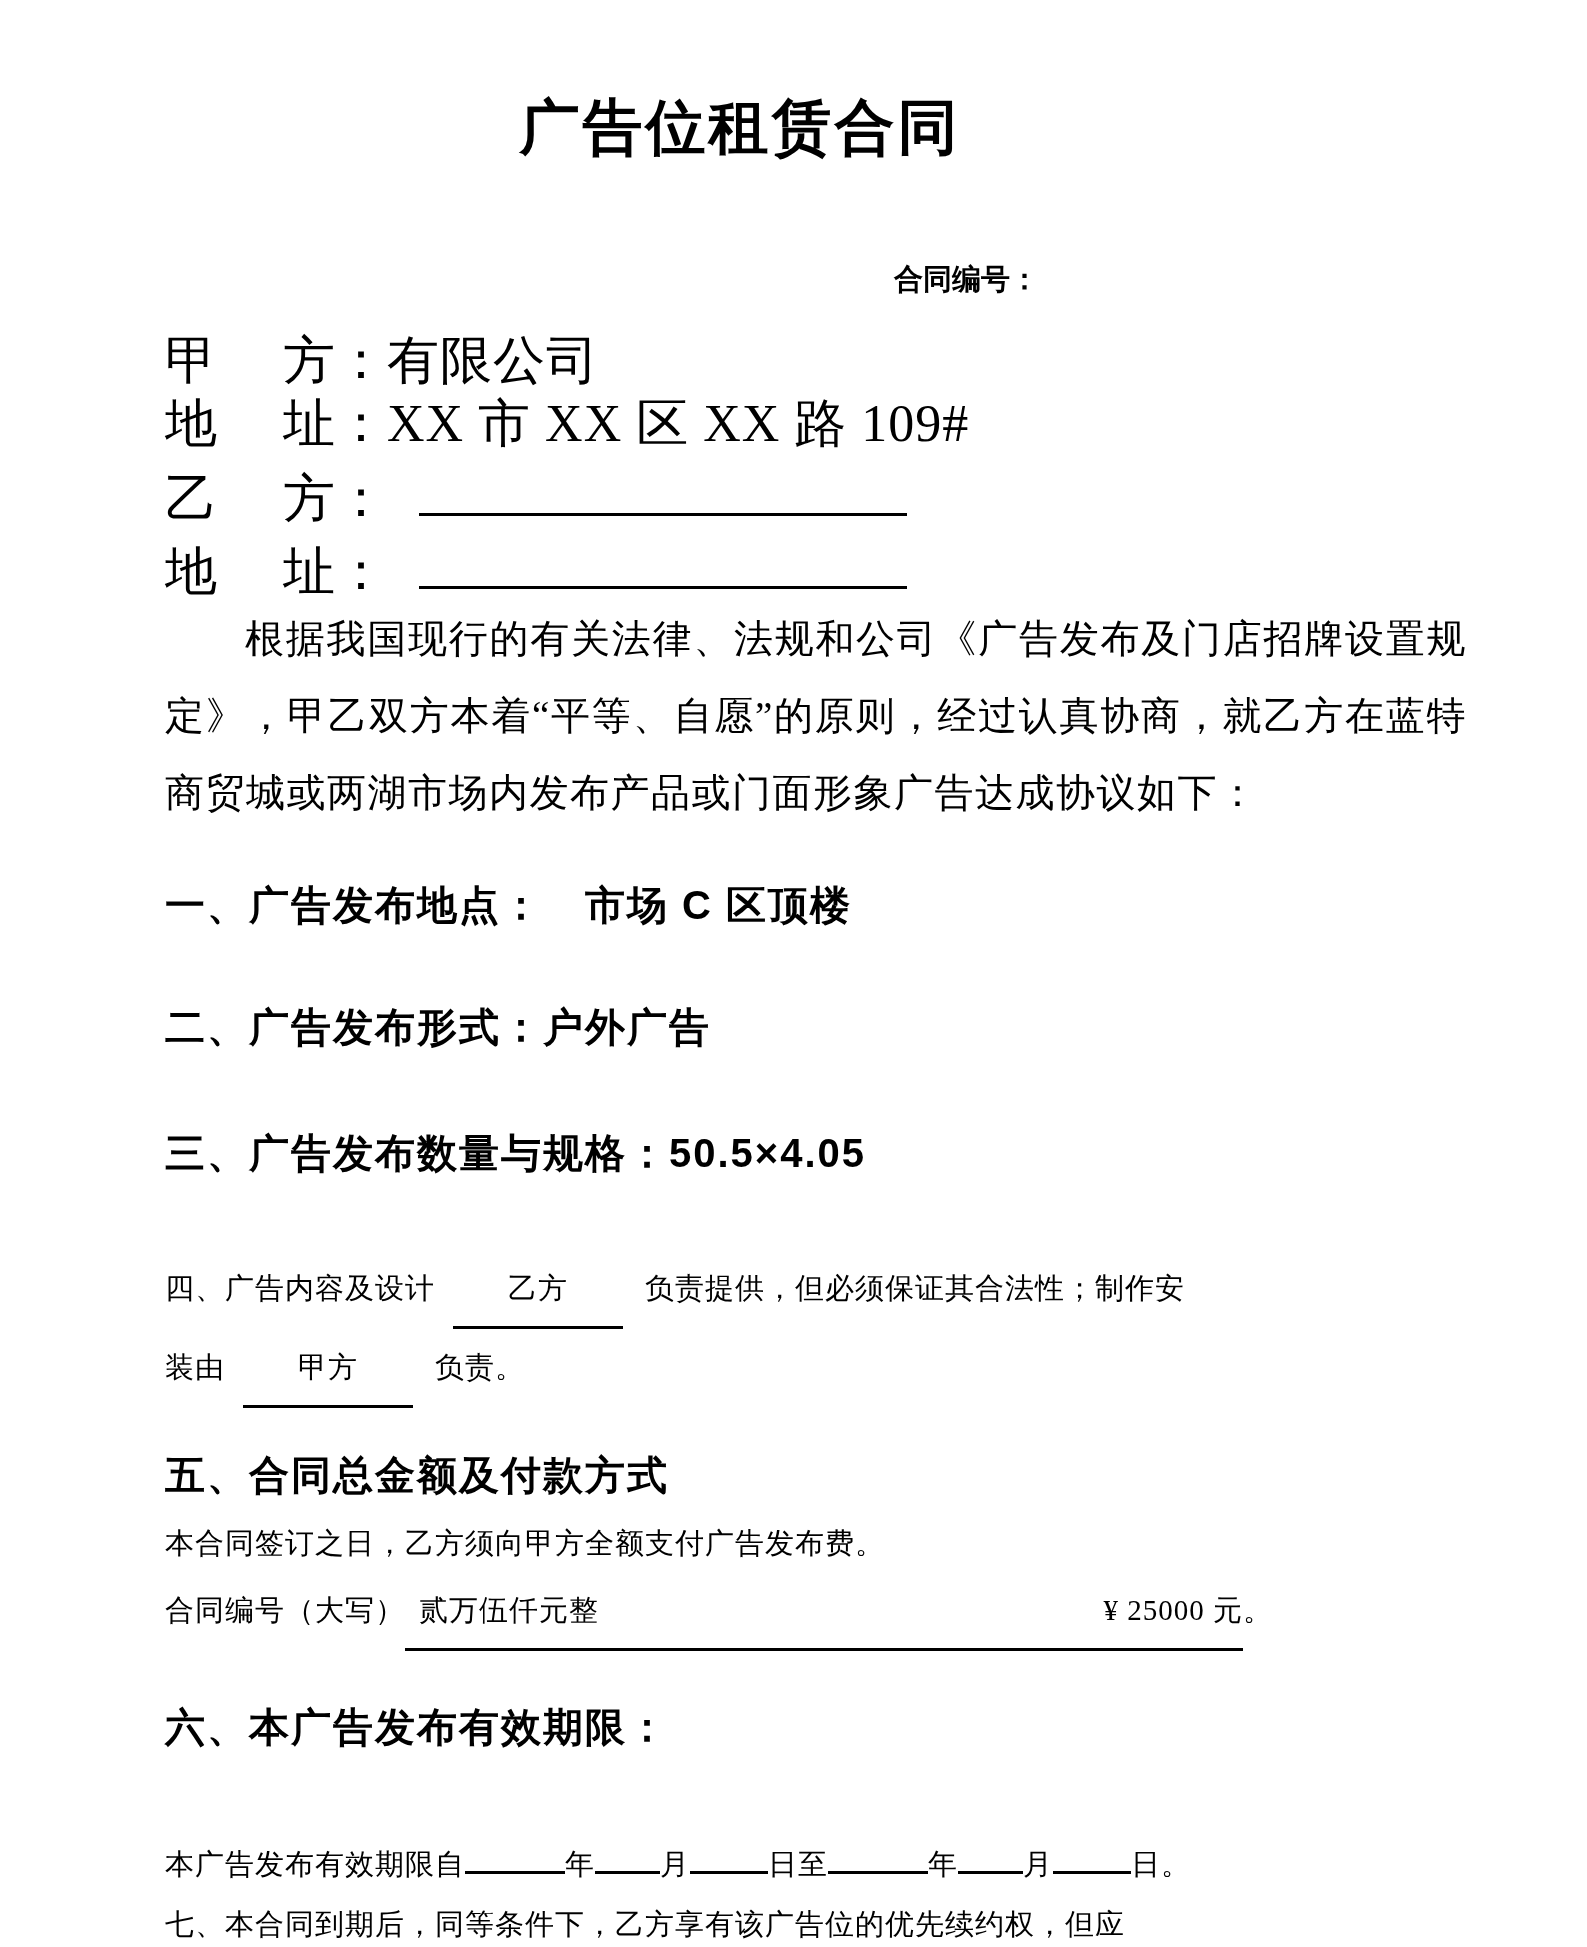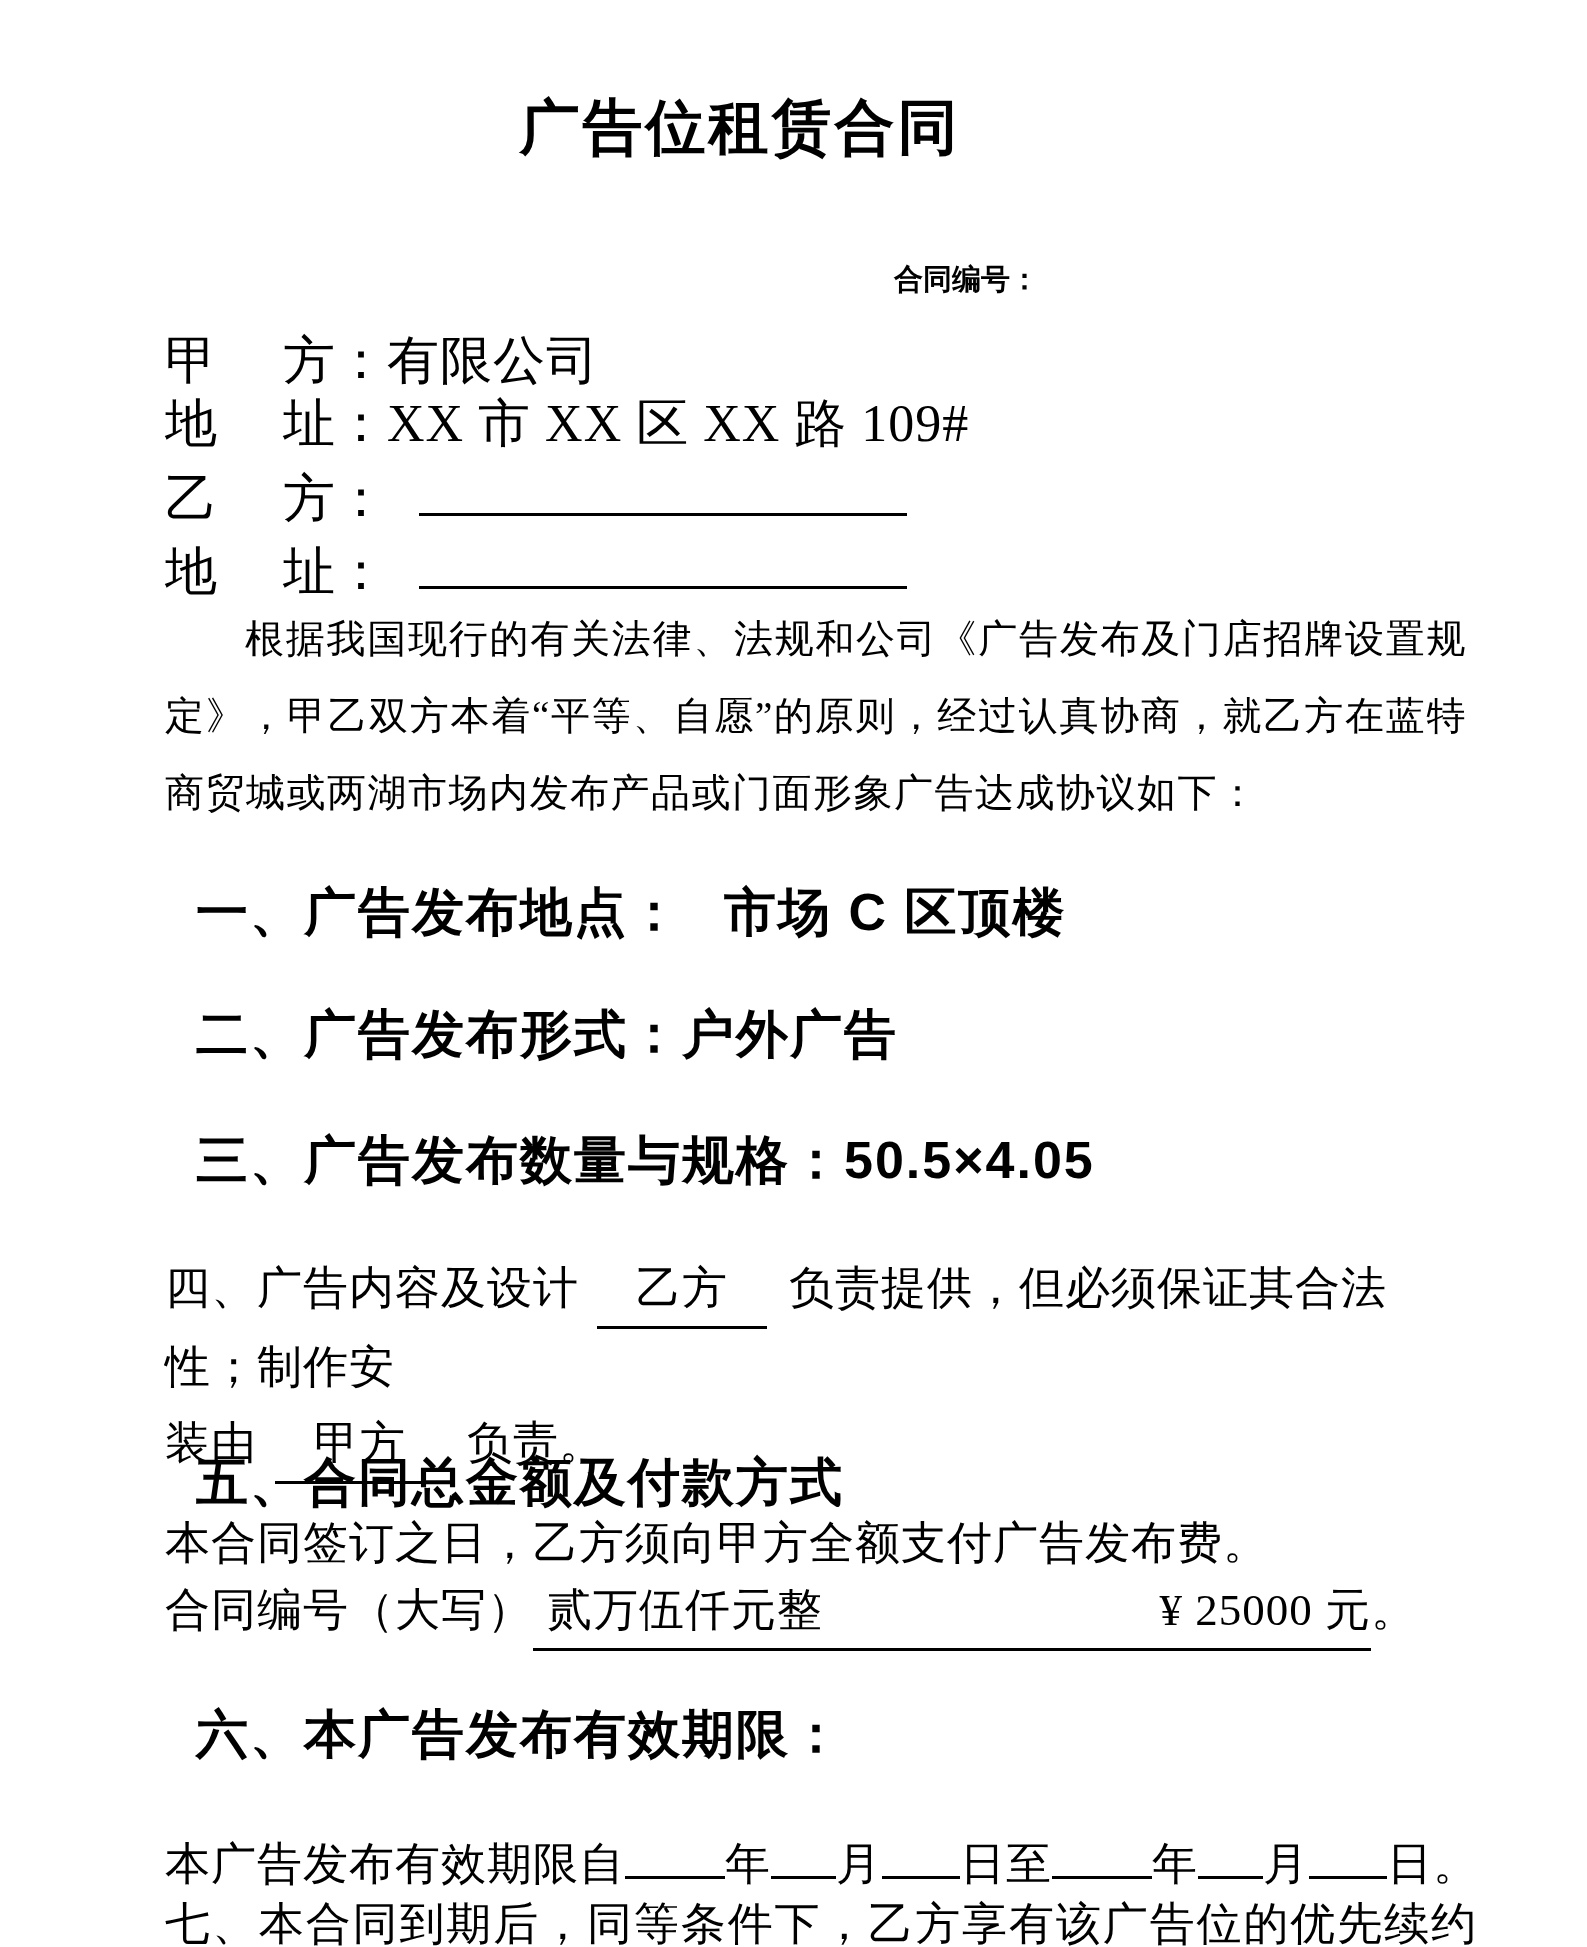--- a/index.html
+++ b/index.html
@@ -45,30 +45,29 @@
   }
   .preamble {
     width: 1302px;
     font-size: 39px;
     line-height: 77px;
     text-align: justify;
     text-indent: 80px;
     letter-spacing: 1.5px;
   }
   .clause-h {
-    font-size: 52px;
+    font-size: 40px;
     font-weight: bold;
     font-family: "Liberation Sans", sans-serif;
     letter-spacing: 2px;
     white-space: nowrap;
-    margin-left: 31px;
   }
   .clause-h .gap { margin-left: 42px; }
   .body-line {
-    font-size: 45px;
+    font-size: 29px;
     line-height: 76px;
     letter-spacing: 1px;
     width: 1312px;
   }
   .ublank {
     display: inline-block;
     width: 170px;
     margin: 0 22px 0 18px;
     border-bottom: 3px solid #000;
     text-align: center;

